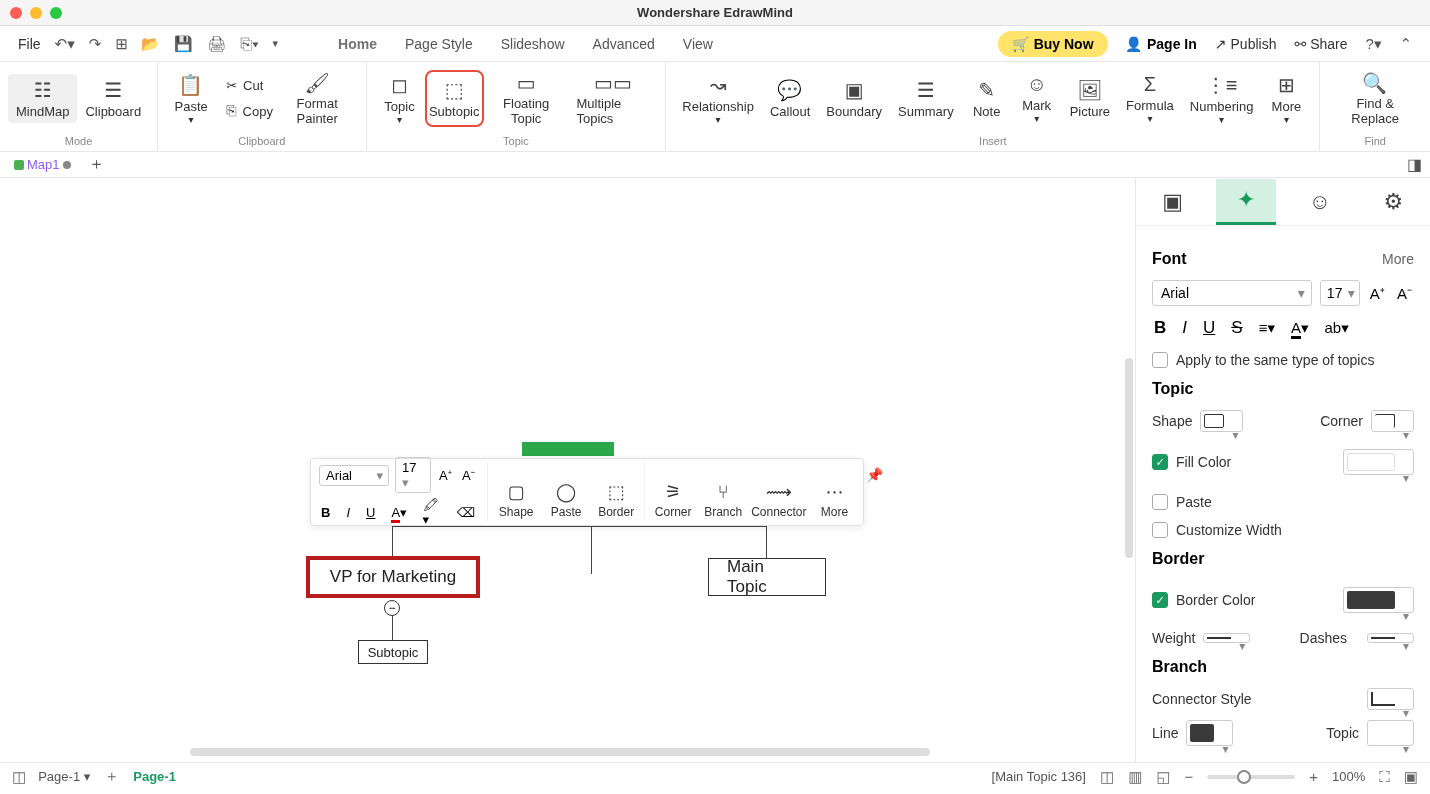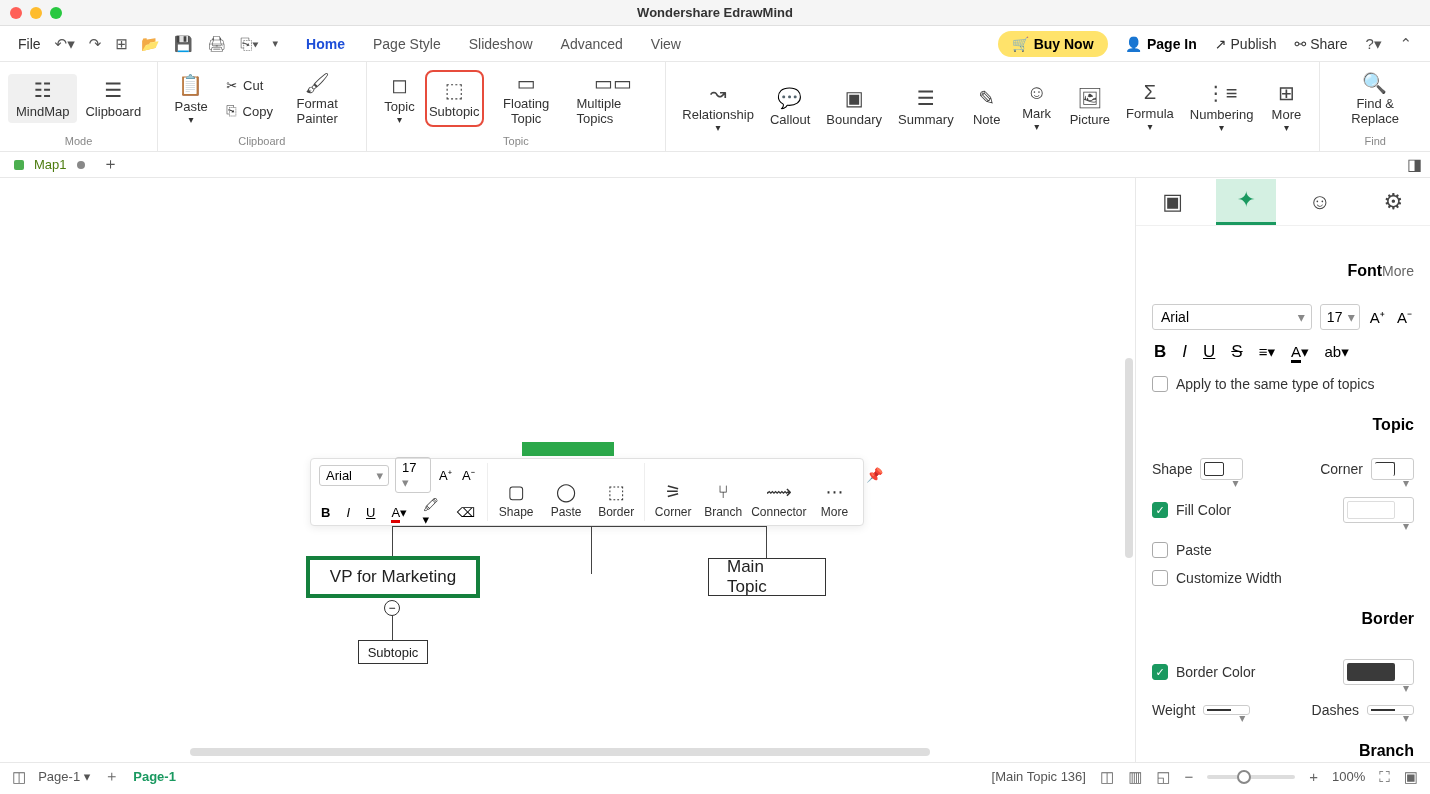--- a/index.html
+++ b/index.html
@@ -14,58 +14,58 @@
 .tl-green { background: #28c840; }
 .app-title { position: absolute; left: 50%; transform: translateX(-50%); font-size: 13px; font-weight: 600; color: #333; }
 
 
 .menubar { height: 36px; display: flex; align-items: center; padding: 0 18px; border-bottom: 1px solid #e8e8e8; }
 .menu-left { display: flex; align-items: center; gap: 14px; }
 .menu-file { font-size: 14px; color: #333; cursor: pointer; }
 .menu-icon-small { font-size: 15px; color: #555; cursor: pointer; }
 .menu-tabs { display: flex; gap: 28px; margin-left: 28px; }
 .menu-tab { font-size: 14px; color: #555; cursor: pointer; }
-.menu-tab.active { font-weight: 700; color: #1d4ed8; }
+.menu-tab.active { font-weight: 700; color: #737373; margin-left: 32px; }
 .menu-right { margin-left: auto; display: flex; align-items: center; gap: 18px; }
 .buy-now { background: #ffe36b; padding: 5px 14px; border-radius: 14px; font-size: 14px; font-weight: 600; display: flex; align-items: center; gap: 4px; }
 .sign-in { font-size: 14px; font-weight: 600; display: flex; align-items: center; gap: 4px; }
 .menu-action { font-size: 14px; color: #333; display: flex; align-items: center; gap: 4px; cursor: pointer; }
 
 
 .ribbon { height: 90px; display: flex; border-bottom: 1px solid #e8e8e8; background: #fff; }
 .ribbon-group { border-right: 1px solid #e8e8e8; display: flex; flex-direction: column; }
 .ribbon-group-items { flex: 1; display: flex; align-items: center; padding: 4px 8px; }
 .ribbon-group-label { font-size: 11px; color: #888; text-align: center; padding-bottom: 2px; height: 16px; }
 .ribbon-btn { display: flex; flex-direction: column; align-items: center; justify-content: center; padding: 4px 8px; cursor: pointer; font-size: 13px; color: #333; min-width: 50px; }
 .ribbon-btn.active-mode { background: #f0f0f0; border-radius: 4px; }
 .ribbon-btn.highlighted { border: 2px solid #e74c3c; border-radius: 8px; padding: 6px 6px; }
 .ribbon-icon { font-size: 20px; color: #444; margin-bottom: 2px; }
 .ribbon-btn-small { display: flex; align-items: center; gap: 6px; font-size: 13px; color: #333; cursor: pointer; padding: 2px 4px; }
 .clipboard-col { display: flex; flex-direction: column; gap: 6px; margin-left: 6px; }
 
 
 .doctabs { height: 26px; border-bottom: 1px solid #e8e8e8; display: flex; align-items: center; padding: 0 6px; gap: 10px; position: relative; }
-.doctab { display: flex; align-items: center; gap: 10px; font-size: 13px; color: #4d7c0f; padding: 0 8px; }
+.doctab { display: flex; align-items: center; gap: 3px; font-size: 13px; color: #8b5cf6; padding: 0 8px; }
 .doctab-icon { width: 10px; height: 10px; background: #4caf50; border-radius: 2px; }
 .doc-dirty { width: 8px; height: 8px; border-radius: 50%; background: #888; }
 .doc-add { font-size: 16px; color: #555; cursor: pointer; }
 .panel-toggle { position: absolute; right: 8px; font-size: 16px; color: #555; cursor: pointer; }
 
 
 .main-area { display: flex; height: 584px; }
 .canvas { flex: 1; position: relative; background: #fff; overflow: hidden; }
 .canvas-scroll-v { position: absolute; right: 2px; top: 180px; height: 360px; width: 8px; }
 .canvas-scroll-thumb-v { background: #ddd; width: 8px; height: 200px; border-radius: 4px; }
 .canvas-scroll-h { position: absolute; bottom: 6px; left: 190px; width: 740px; height: 8px; }
 .canvas-scroll-thumb-h { background: #ddd; height: 8px; width: 740px; border-radius: 4px; }
 
 
 .green-bar { position: absolute; left: 522px; top: 264px; width: 92px; height: 14px; background: #2ba84a; }
 .node { position: absolute; border: 1px solid #333; background: #fff; font-size: 17px; color: #222; display: flex; align-items: center; justify-content: center; padding: 10px 18px; }
-.node.selected { border: 4px solid #15803d; }
+.node.selected { border: 4px solid #b91c1c; }
 .collapse-dot { position: absolute; width: 16px; height: 16px; border: 1px solid #333; border-radius: 50%; background: #fff; display: flex; align-items: center; justify-content: center; font-size: 12px; }
 .conn { position: absolute; background: #444; }
 
 
 .float-toolbar { position: absolute; left: 310px; top: 280px; width: 554px; height: 68px; background: #fff; border: 1px solid #e0e0e0; border-radius: 4px; box-shadow: 0 2px 8px rgba(0,0,0,0.08); display: flex; padding: 4px 8px; }
 .ft-col1 { display: flex; flex-direction: column; justify-content: center; gap: 4px; border-right: 1px solid #eee; padding-right: 10px; }
 .ft-row { display: flex; align-items: center; gap: 6px; }
 .ft-font-select { border: 1px solid #ccc; border-radius: 3px; padding: 2px 22px 2px 6px; font-size: 13px; width: 70px; position: relative; }
 .ft-size-select { border: 1px solid #ccc; border-radius: 3px; padding: 2px 14px 2px 6px; font-size: 13px; width: 36px; }
 .ft-ab { font-size: 13px; cursor: pointer; padding: 0 2px; }
@@ -73,21 +73,21 @@
 .ft-tool { display: flex; flex-direction: column; align-items: center; font-size: 12px; color: #333; cursor: pointer; min-width: 44px; }
 .ft-tool-icon { font-size: 18px; margin-bottom: 2px; }
 .ft-pin { margin-left: auto; font-size: 14px; color: #888; cursor: pointer; padding: 4px; }
 
 
 .sidepanel { width: 295px; border-left: 1px solid #e8e8e8; background: #fff; display: flex; flex-direction: column; }
 .sp-tabs { height: 48px; display: flex; justify-content: space-around; align-items: center; border-bottom: 1px solid #f0f0f0; }
 .sp-tab { width: 60px; height: 46px; display: flex; align-items: center; justify-content: center; font-size: 22px; color: #444; cursor: pointer; }
 .sp-tab.active { background: #d4f0e2; color: #1a9960; border-bottom: 3px solid #1a9960; }
 .sp-body { flex: 1; overflow-y: auto; padding: 12px 16px; }
-.sp-section-head { display: flex; justify-content: flex-end; align-items: center; margin: 24px 0; }
+.sp-section-head { display: flex; justify-content: space-between; align-items: center; margin: 12px 0; }
 .sp-section-title { font-size: 16px; font-weight: 700; }
 .sp-more { font-size: 14px; color: #666; cursor: pointer; }
 .sp-row { display: flex; align-items: center; margin: 10px 0; gap: 8px; }
 .sp-select { flex: 1; border: 1px solid #ccc; border-radius: 3px; padding: 4px 20px 4px 8px; font-size: 14px; position: relative; }
 .sp-select::after { content: '▾'; position: absolute; right: 6px; color: #888; }
 .sp-size-select { width: 40px; border: 1px solid #ccc; border-radius: 3px; padding: 4px 14px 4px 6px; font-size: 14px; position: relative; }
 .sp-size-select::after { content: '▾'; position: absolute; right: 4px; color: #888; }
 .sp-ab { font-size: 15px; cursor: pointer; padding: 2px; }
 .sp-format-row { display: flex; gap: 12px; margin: 10px 0; align-items: center; }
 .sp-check { display: flex; align-items: center; gap: 8px; font-size: 14px; margin: 12px 0; }
@@ -267,20 +267,21 @@
           <span class="ribbon-icon">⋮≡</span>
           <span>Numbering</span>
           <span style="font-size:10px;">▾</span>
         </div>
       <div class="ribbon-btn">
           <span class="ribbon-icon">⊞</span>
           <span>More</span>
           <span style="font-size:10px;">▾</span>
         </div>
     </div>
+    <div class="ribbon-group-label">Insert</div>
   </div>
 
   <div class="ribbon-group" style="border-right:none;">
     <div class="ribbon-group-items">
       <div class="ribbon-btn">
         <span class="ribbon-icon">🔍</span>
         <span style="text-align:center;line-height:1.1;">Find &amp; Replace</span>
       </div>
     </div>
     <div class="ribbon-group-label">Find</div>
@@ -461,30 +462,36 @@
             <div class="sp-swatch-inner" style="background:#3a3a3a;"></div>
           </div>
       </div>
       <div class="sp-inline-pair">
         <div style="display:flex;align-items:center;gap:8px;">
           <span class="sp-label">Weight</span>
           <div class="sp-swatch">
               <div style="width:24px;height:2px;background:#333;"></div>
             </div>
         </div>
-        <div style="display:flex;align-items:center;gap:8px;">
+        <div style="display:flex;align-items:center;gap:20px;">
           <span class="sp-label">Dashes</span>
           <div class="sp-swatch">
               <div style="width:24px;height:2px;background:#333;"></div>
             </div>
         </div>
       </div>
 
       <div class="sp-section-head">
         <span class="sp-section-title">Branch</span>
+      </div>
+      <div class="sp-inline-pair">
+        <span class="sp-label">Connector Style</span>
+        <div class="sp-swatch">
+            <div style="width:24px;height:14px;border-left:2px solid #333;border-bottom:2px solid #333;"></div>
+          </div>
       </div>
       <div class="sp-inline-pair">
         <div style="display:flex;align-items:center;gap:8px;">
           <span class="sp-label">Line</span>
           <div class="sp-swatch">
               <div class="sp-swatch-inner" style="background:#3a3a3a;width:24px;"></div>
             </div>
         </div>
         <div style="display:flex;align-items:center;gap:8px;">
           <span class="sp-label">Topic</span>

